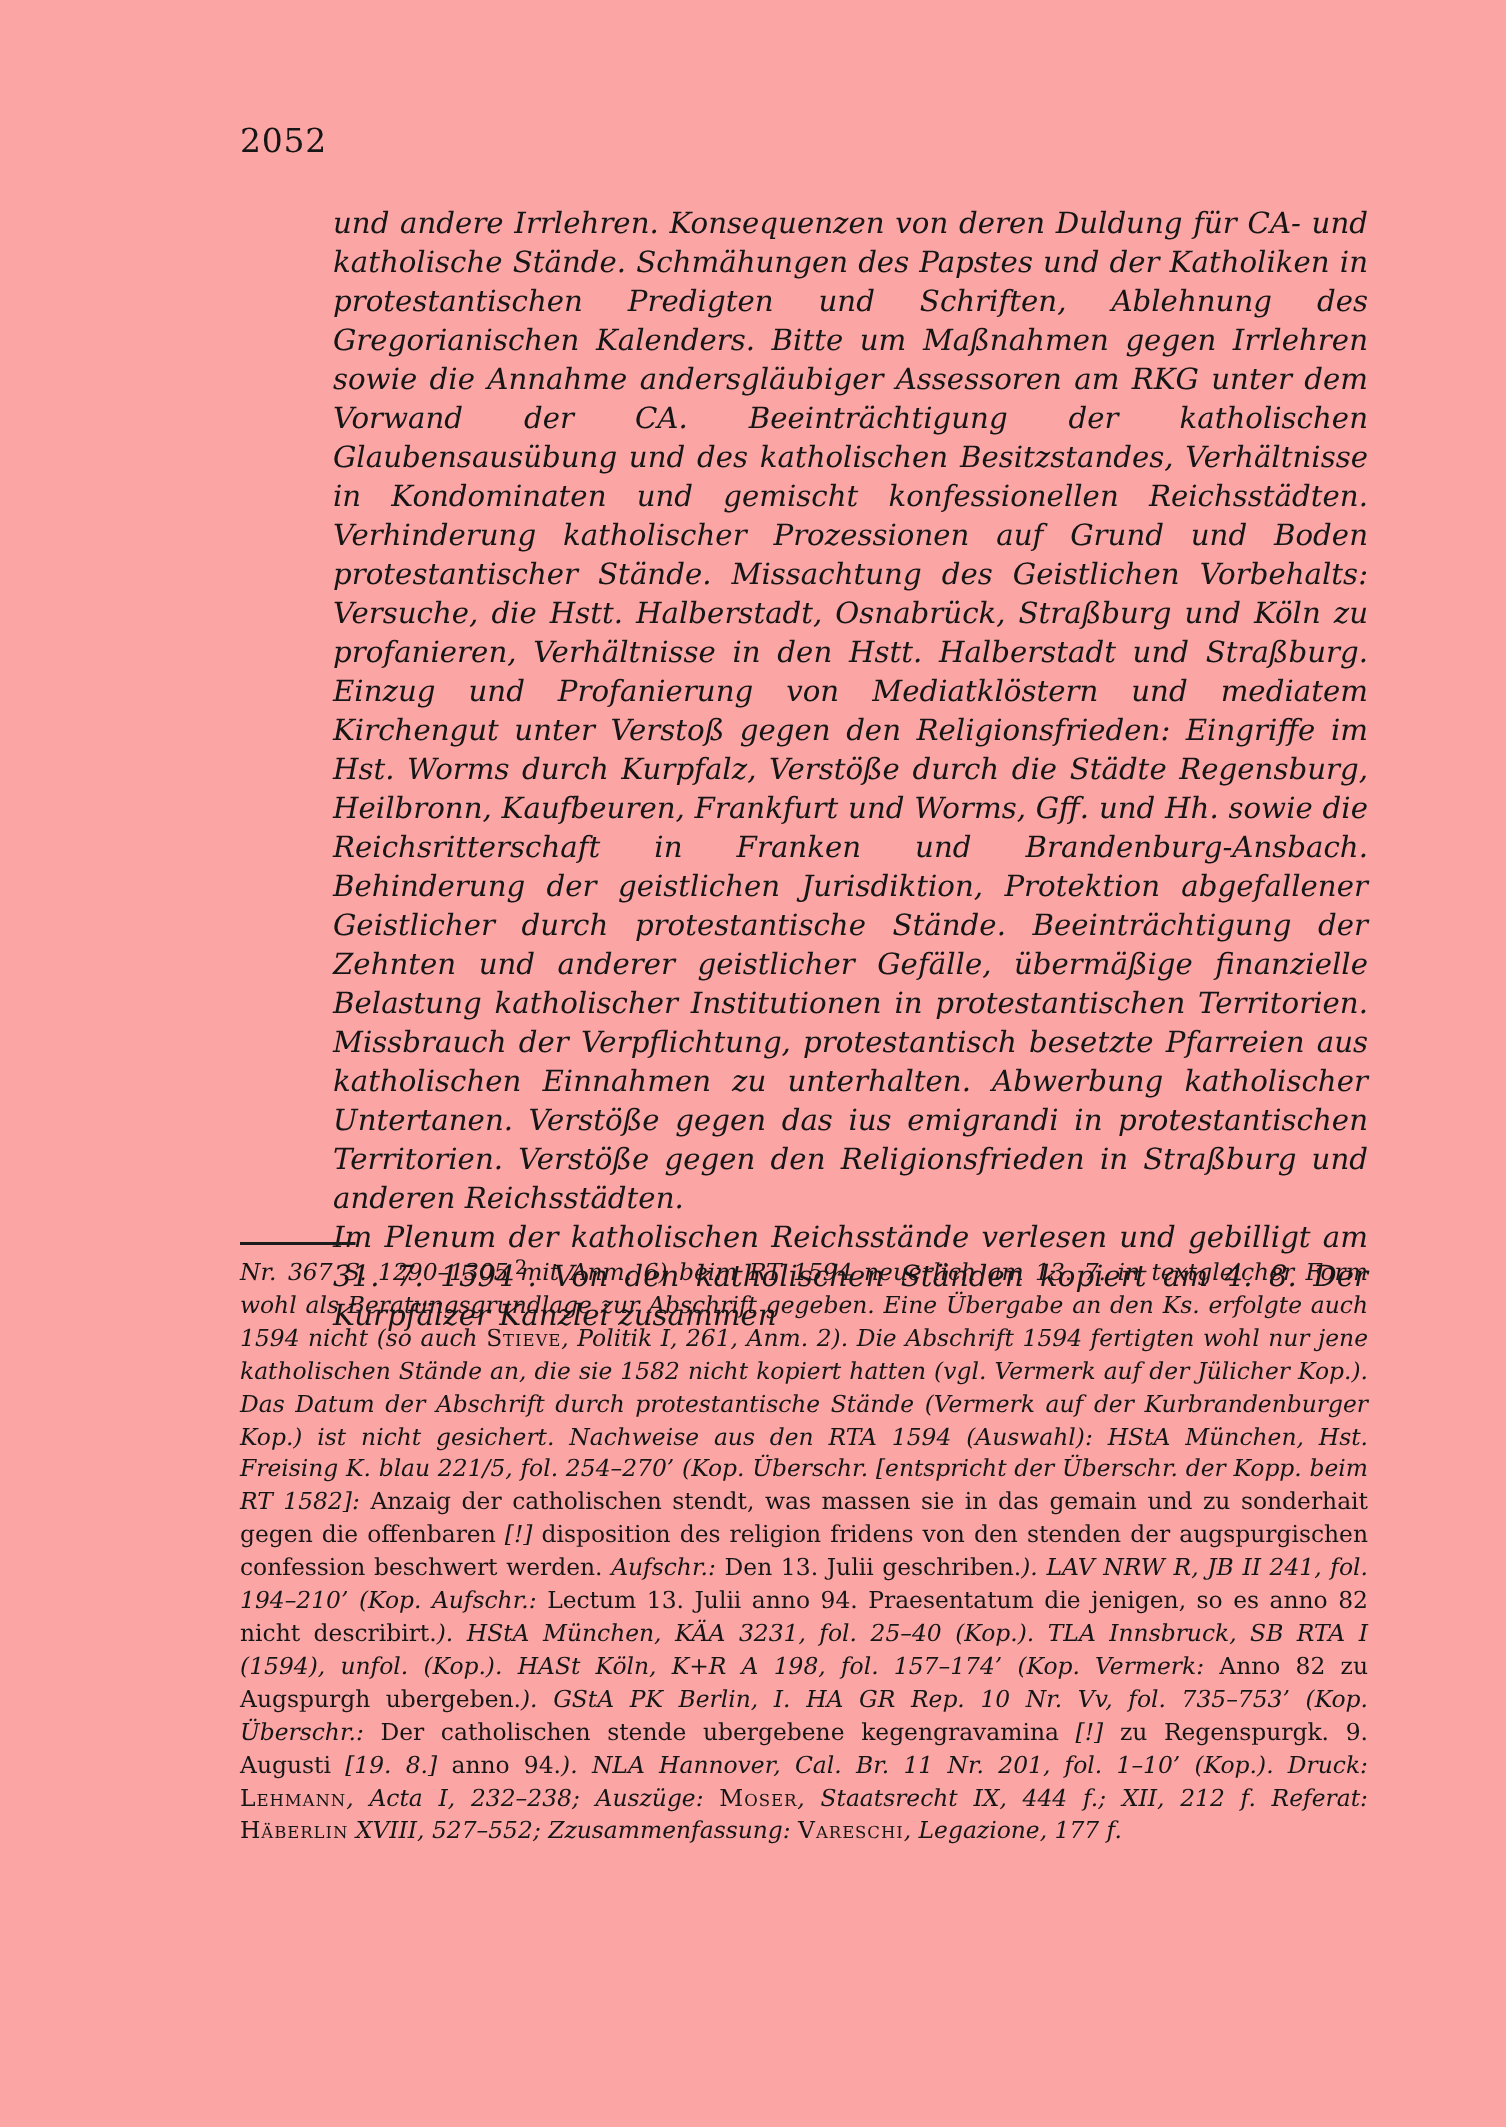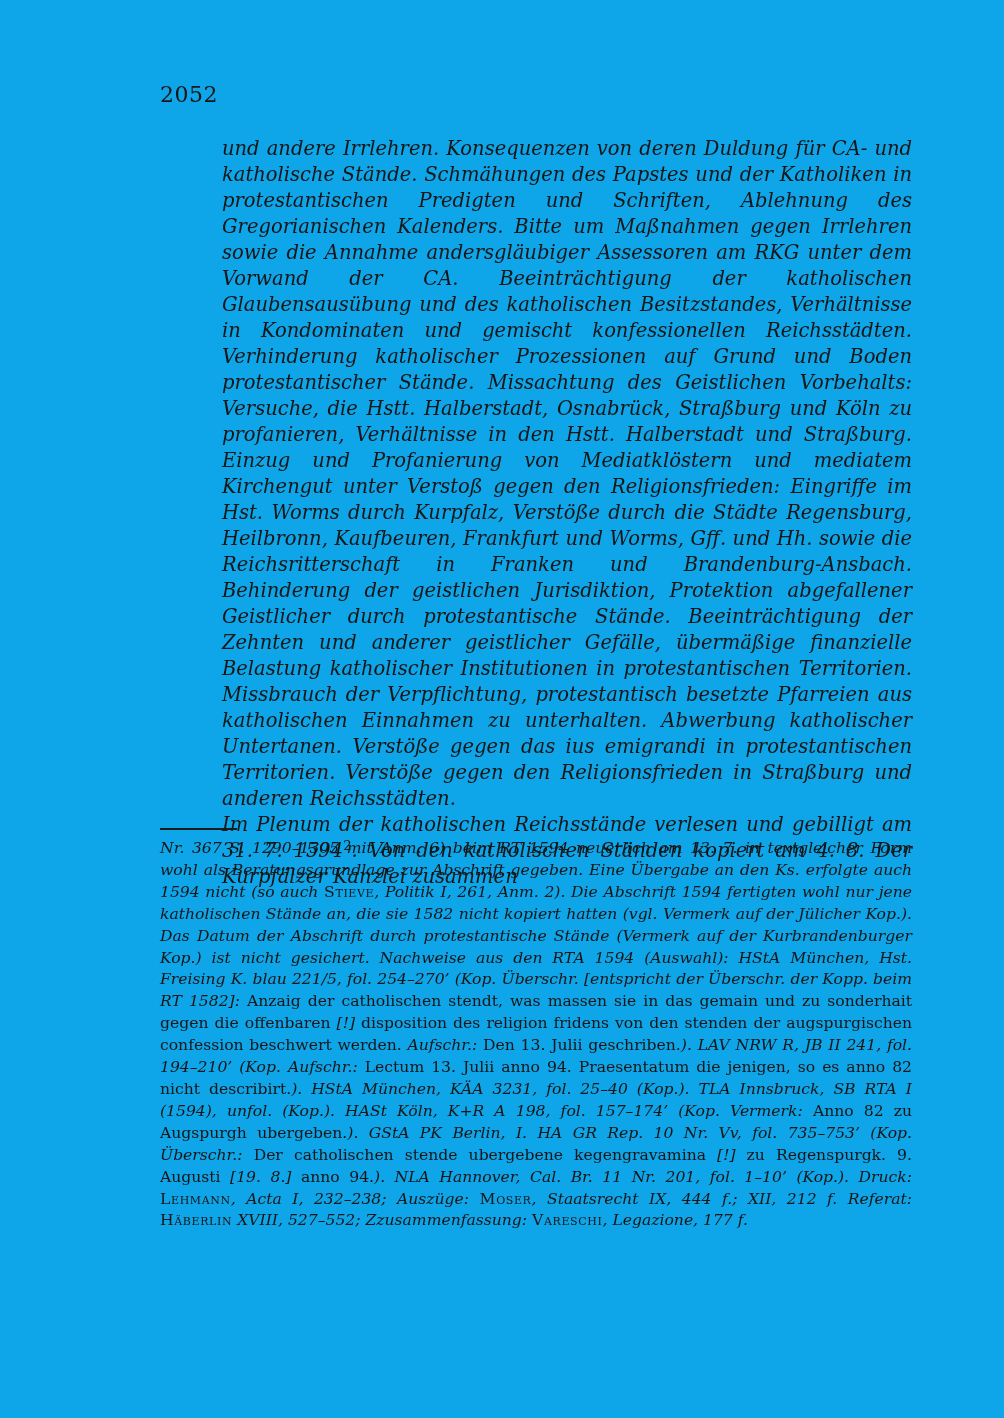--- a/index.html
+++ b/index.html
@@ -1,20 +1,20 @@
 <!DOCTYPE html>
 <html lang="de"><head>
 <meta charset="utf-8">
 <style>
   html, body { margin: 0; padding: 0; background: #d9d9d9; }
   .page {
     position: relative;
     width: 1004px;
     height: 1418px;
-    background: #0ea5e9;
+    background: #fca5a5;
     color: #161616;
     font-family: "DejaVu Serif", "Liberation Serif", serif;
     overflow: hidden;
     margin: 0 auto;
   }
   .page-header {
     position: absolute;
     top: 82px;
     left: 160px;
     width: 752px;

